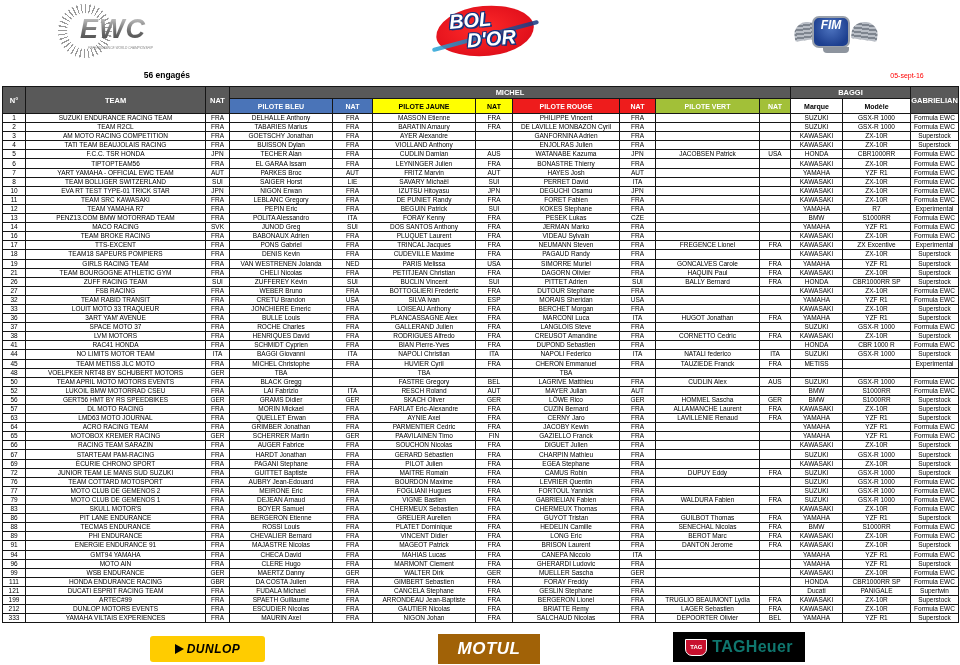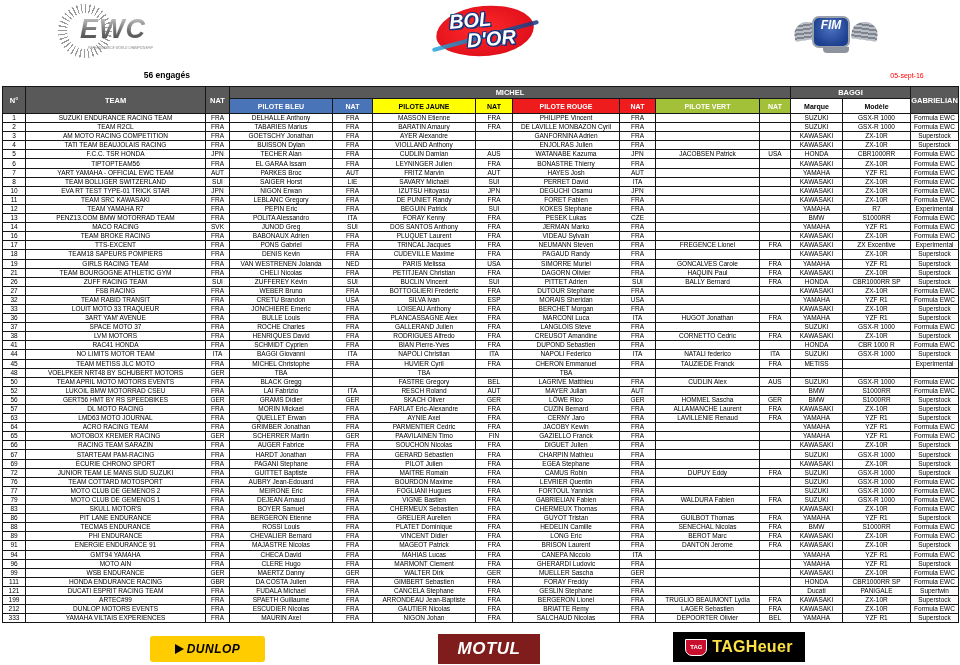--- a/index.html
+++ b/index.html
@@ -57,27 +57,27 @@
   thead th.hj{background:var(--jaune,#ffff00);color:#000;}
   thead th.hr{background:var(--rouge,#ee1c1c);color:#fff;}
   thead th.hv{background:var(--vert,#a2c038);color:#fff;}
   thead th.hw{background:#fff;color:#000;}
   tbody td{font-size:6.5px;line-height:8px;height:8.1px;color:#000;background:#fff;}
   
   .sponsor{position:absolute;display:flex;align-items:center;justify-content:center;}
   .dunlop{left:150px;top:636px;width:115px;height:26px;background:#ffcc00;border-radius:3px;}
   .dunlop .arrow{width:0;height:0;border-top:5px solid transparent;border-bottom:5px solid transparent;border-left:9px solid #000;margin-right:3px;}
   .dunlop .txt{font-weight:bold;font-style:italic;font-size:12px;color:#000;letter-spacing:.5px;}
-  .motul{left:438px;top:634px;width:102px;height:30px;background:#7f1d1d;}
+  .motul{left:438px;top:634px;width:102px;height:30px;background:#a16207;}
   .motul .txt{font-weight:900;font-style:italic;font-size:17px;color:#fff;letter-spacing:.5px;}
   .tagheuer{left:673px;top:632px;width:132px;height:30px;background:#000;}
   .tagheuer .shield{width:20px;height:15px;background:#c8102e;border:1px solid #fff;border-radius:0 0 7px 7px;
     display:flex;align-items:center;justify-content:center;margin-right:5px;}
   .tagheuer .shield span{color:#fff;font-size:6px;font-weight:bold;}
-  .tagheuer .txt{color:#fde047;font-weight:bold;font-size:16px;letter-spacing:.3px;text-align:center;}
+  .tagheuer .txt{color:#0f766e;font-weight:bold;font-size:16px;letter-spacing:.3px;text-align:center;}
 </style>
 </head>
 <body>
 
 <div class="tophdr">
   <div class="ewc-logo">
     <div class="ewc-rays"></div>
     <div class="ewc-text">EWC</div>
     <div class="ewc-sub">FIM ENDURANCE WORLD CHAMPIONSHIP</div>
   </div>

